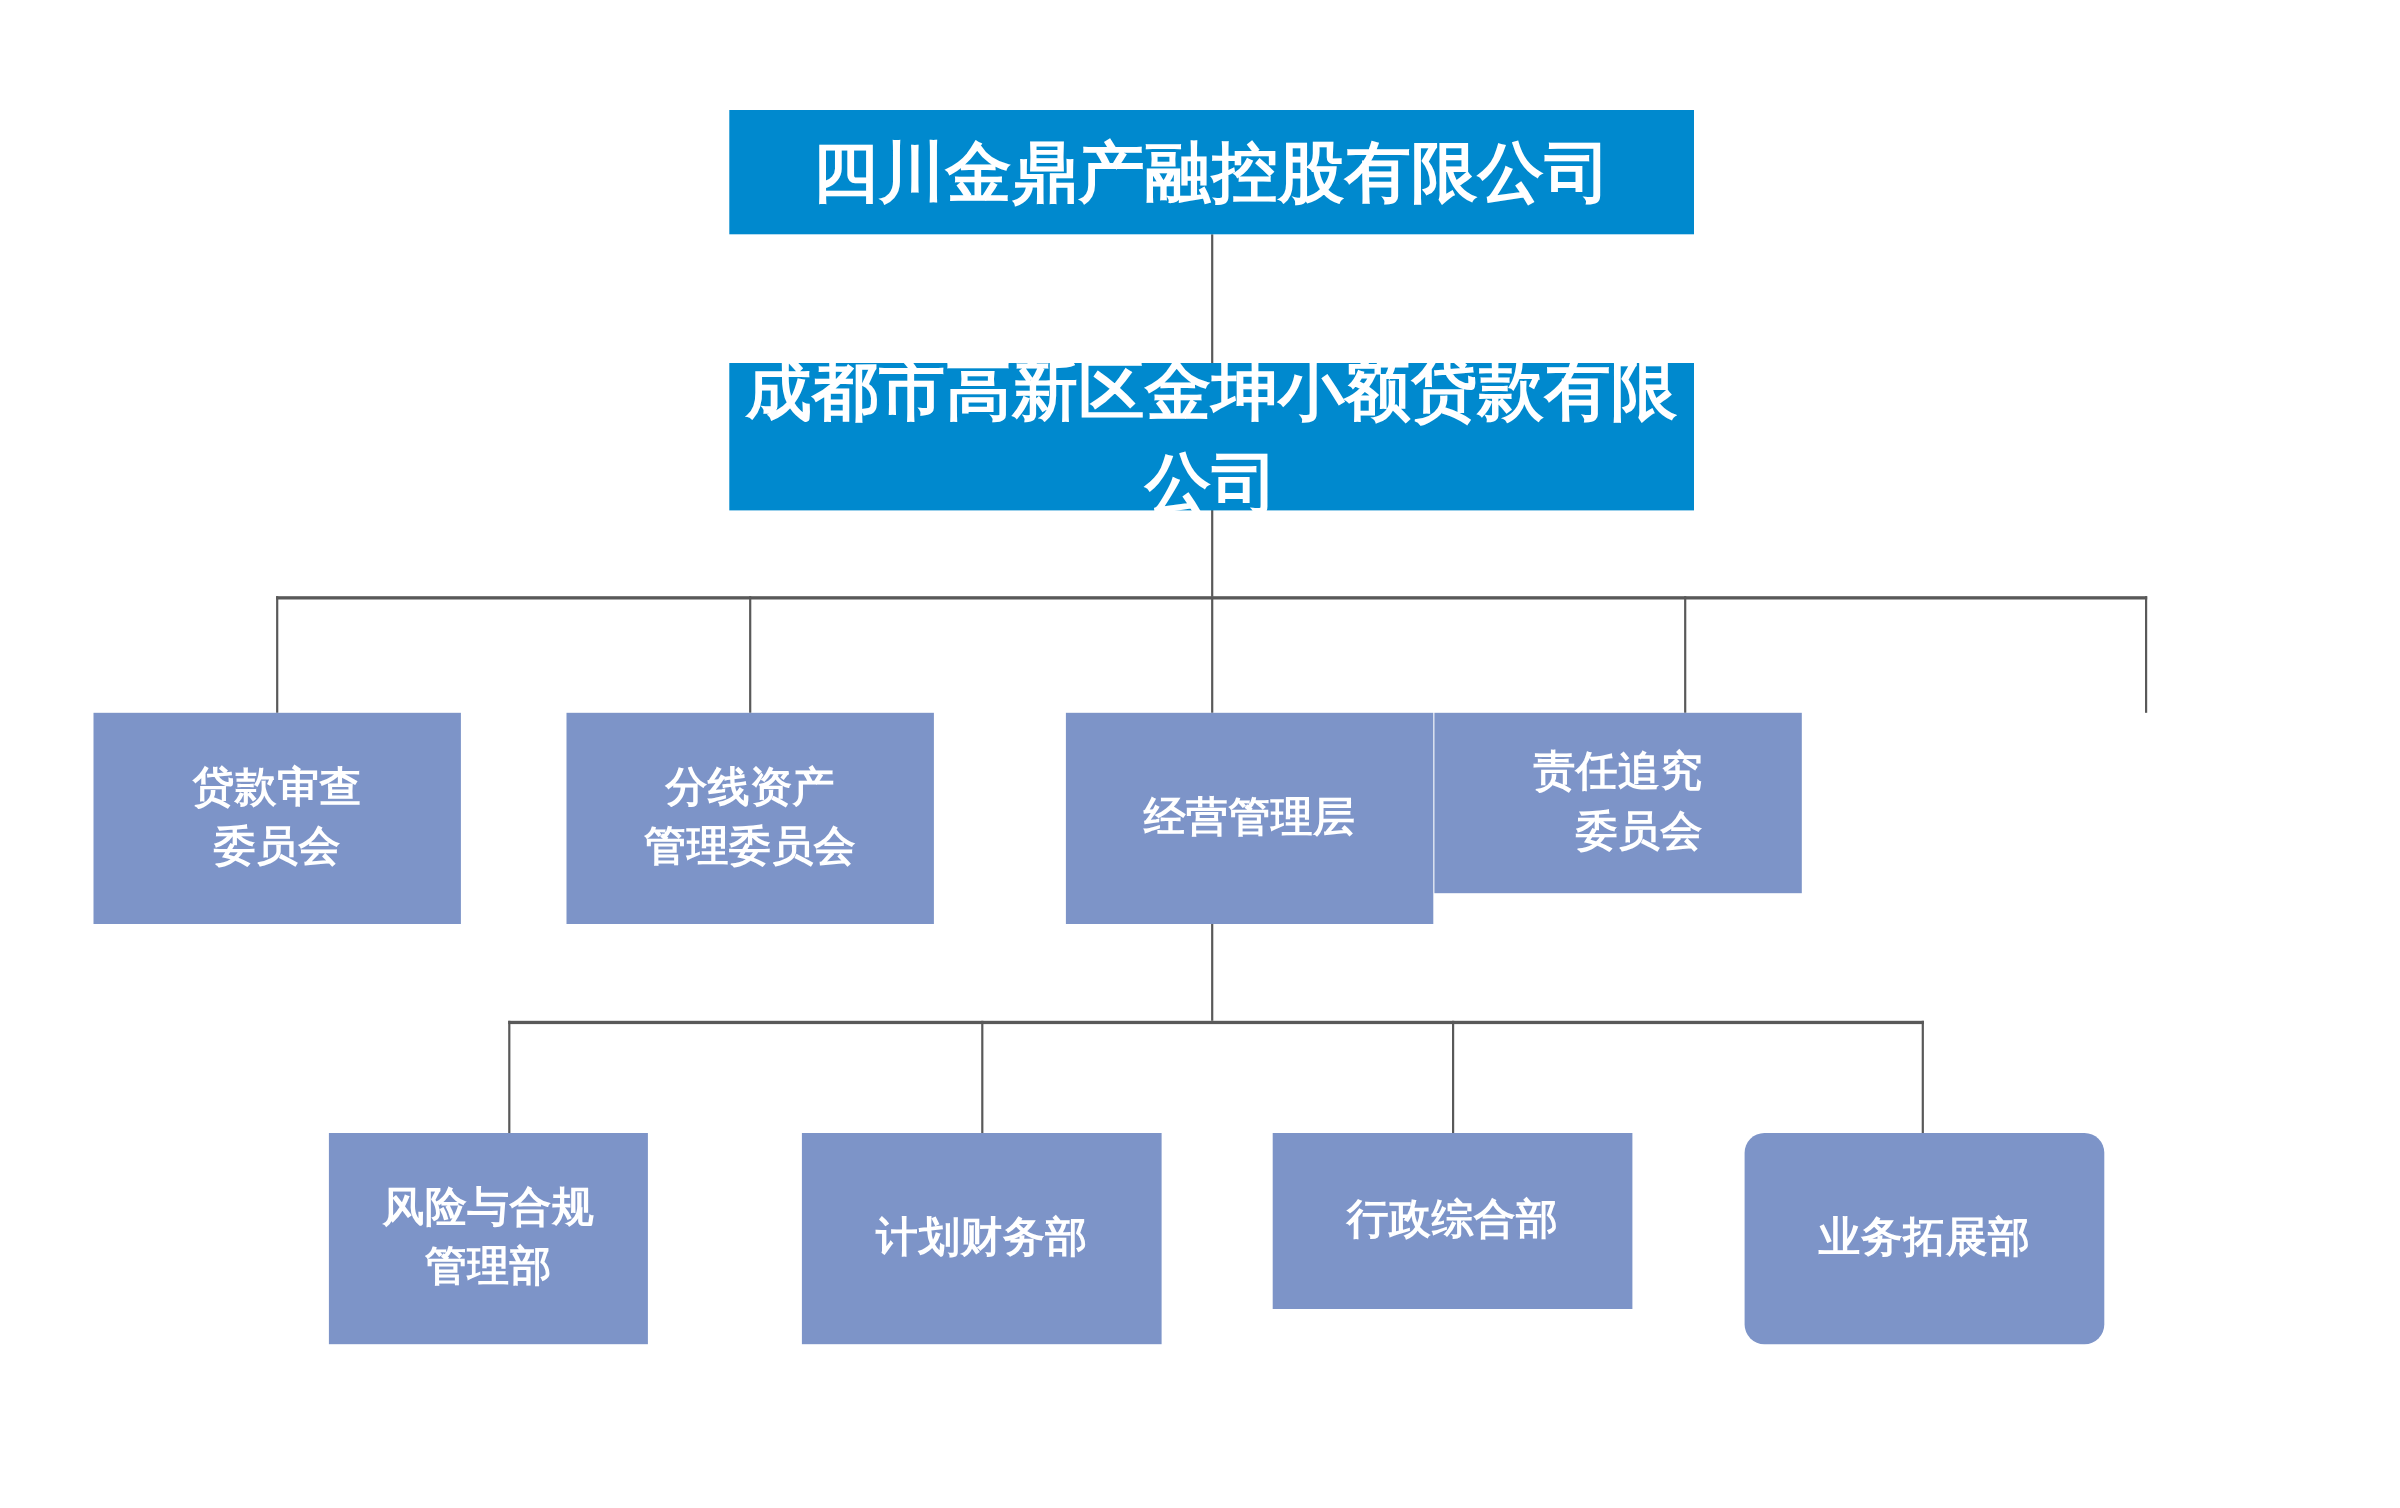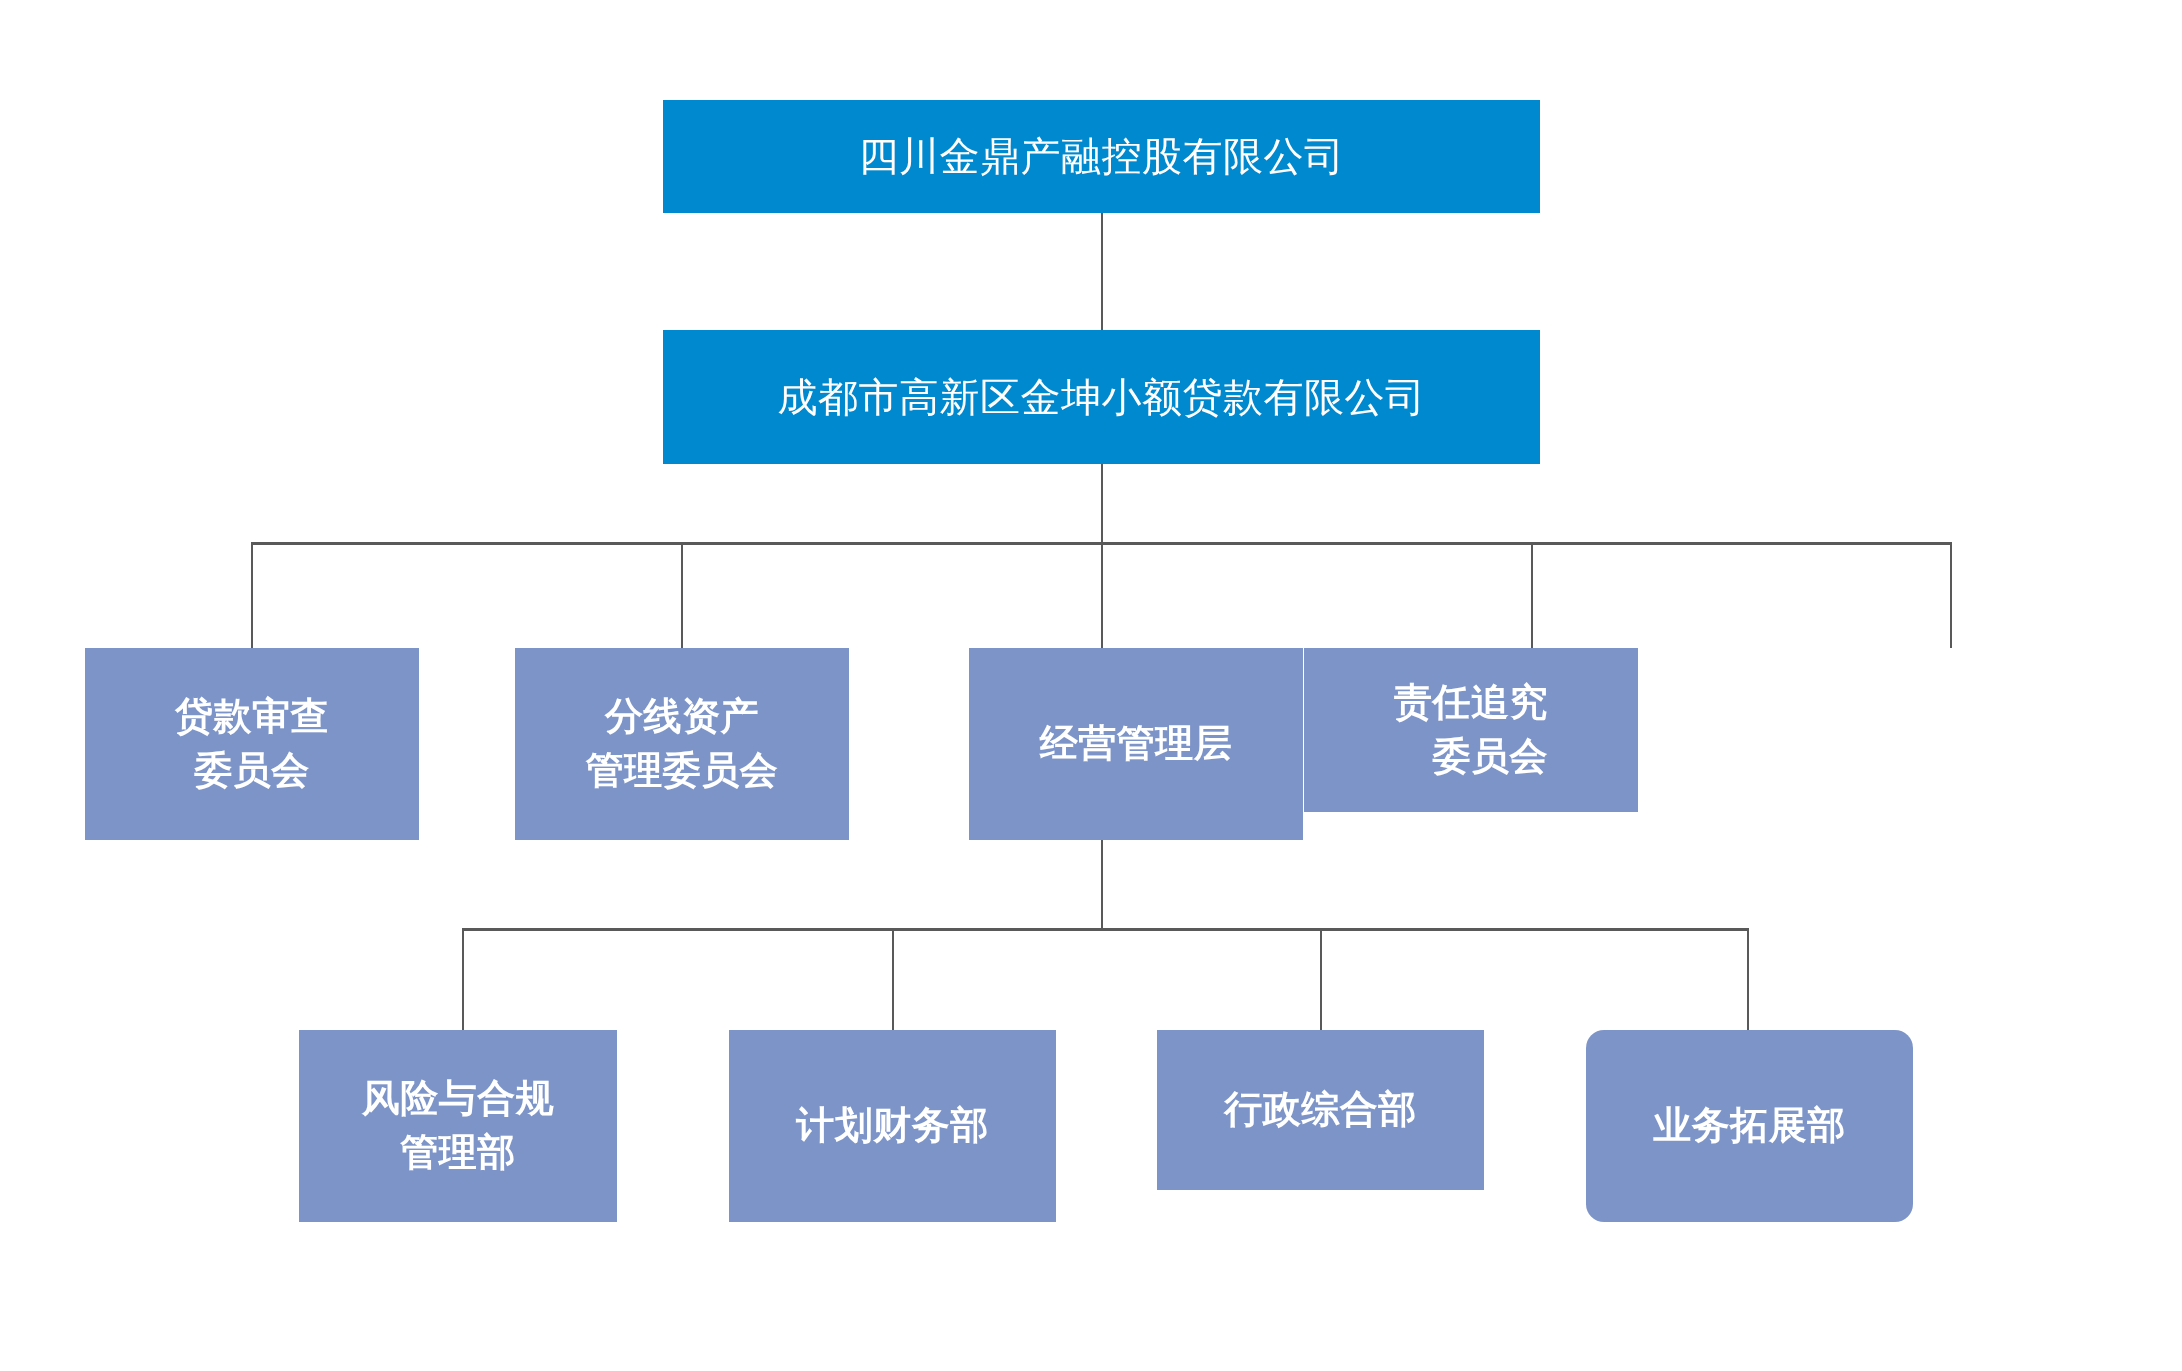--- a/index.html
+++ b/index.html
@@ -26,22 +26,22 @@
     text-align: center;
     color: #ffffff;
     box-sizing: border-box;
     line-height: 1.42;
     white-space: pre-line;
     letter-spacing: 0.5px;
   }
   .node.level-0,
   .node.level-1 {
     background: #0089ce;
-    font-size: 40px;
-    font-weight: 400;
+    font-size: 60px;
+    font-weight: 700;
   }
   .node.level-2,
   .node.level-3 {
     background: #7d94c8;
     font-size: 38px;
     font-weight: 600;
   }
   .conn {
     position: absolute;
     background: #595959;
@@ -84,21 +84,21 @@
 
   <div class="node level-2" style="left:515px; top:648px; width:334px; height:192px;">分线资产
 管理委员会</div>
 
   <div class="node level-2" style="left:934px; top:648px; width:334px; height:192px;margin-left:35px;">经营管理层</div>
 
   <div class="node level-2" style="left:1304px; top:648px; width:334px; height:164px;text-align:right;">责任追究
 委员会</div>
 
 
-  <div class="node level-3" style="left:299px; top:1030px; width:318px; height:192px;">风险与合规
+  <div class="node level-3" style="left:299px; top:1030px; width:290px; height:192px;">风险与合规
 管理部</div>
 
   <div class="node level-3" style="left:729px; top:1030px; width:327px; height:192px;text-align:right;">计划财务部</div>
 
   <div class="node level-3" style="left:1157px; top:1030px; width:327px; height:160px;">行政综合部</div>
 
   <div class="node level-3" style="left:1586px; top:1030px; width:327px; height:192px;border-radius:18px;">业务拓展部</div>
 
 </div>
 

